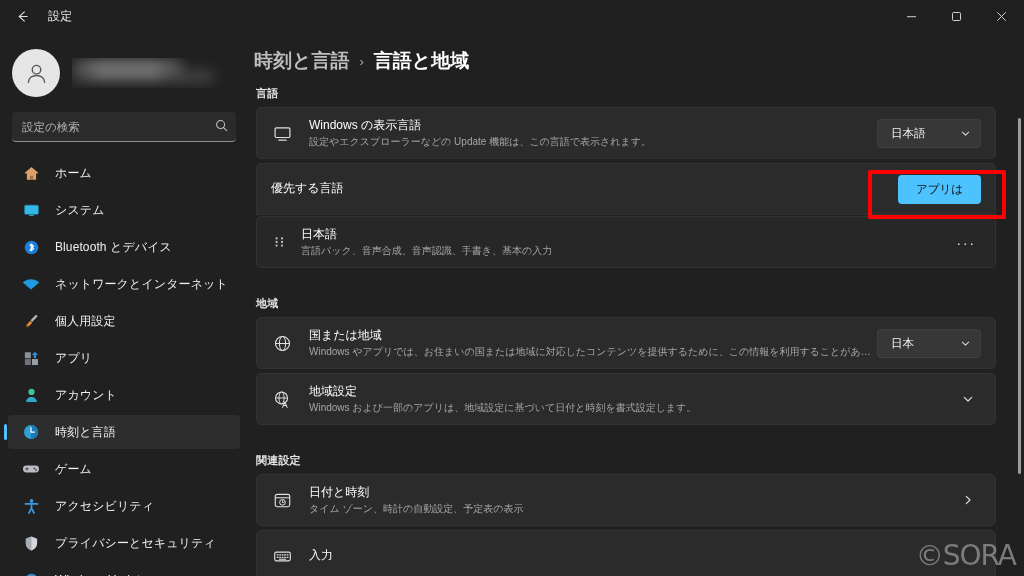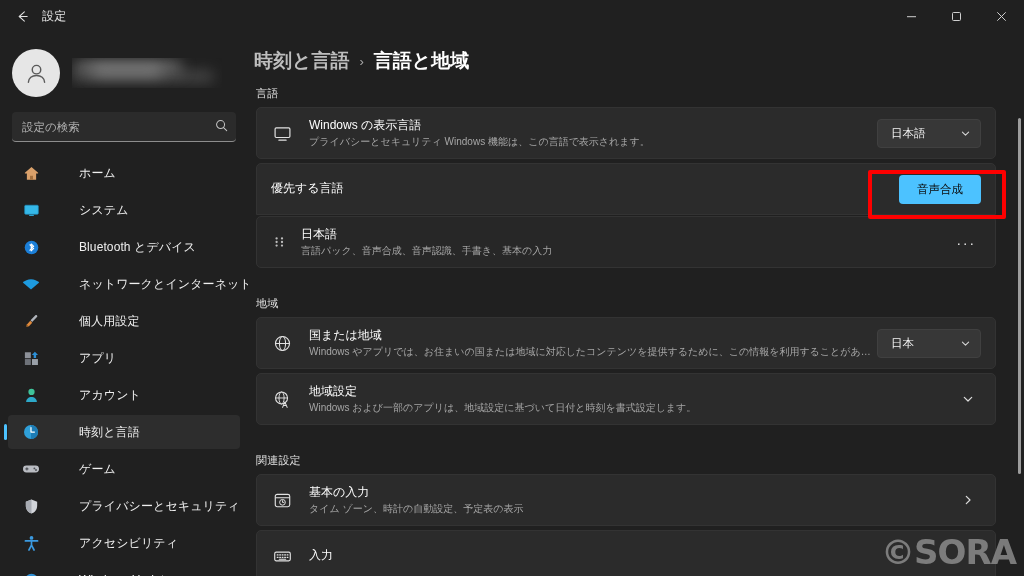--- a/index.html
+++ b/index.html
@@ -37,21 +37,21 @@
     width: 36px; height: 30px;
     margin-left: 4px;
     display: flex; align-items: center; justify-content: center;
     border-radius: 4px;
     cursor: pointer;
   }
   .back-btn svg { display: block; }
   .title-text {
     font-size: 12px;
     color: #e8e8e8;
-    margin-left: 2px;
+    margin-left: 8px;
     letter-spacing: .3px;
   }
   .wincontrols {
     margin-left: auto;
     display: flex;
     height: 32px;
   }
   .winbtn {
     width: 45px; height: 32px;
     display: flex; align-items: center; justify-content: center;
@@ -143,21 +143,20 @@
   }
   .navitem {
     position: relative;
     display: flex;
     align-items: center;
     height: 34px;
     margin: 0 4px 3px 4px;
     border-radius: 4px;
     padding-left: 12px;
     cursor: pointer;
-    gap: 24px;
   }
   .navitem.active { background: #2d2d2d; }
   .navitem.active::before {
     content: "";
     position: absolute;
     left: -4px; top: 50%;
     transform: translateY(-50%);
     width: 3px; height: 16px;
     background: #4cc2ff;
     border-radius: 2px;
@@ -202,21 +201,21 @@
     display: flex; align-items: center;
   }
   .crumb-current {
     font-size: 19px;
     color: #ffffff;
     font-weight: 700;
   }
 
   .section-head {
     font-size: 11px;
-    font-weight: 400;
+    font-weight: 700;
     color: #e4e4e4;
     margin: 10px 0 6px 8px;
     letter-spacing: .2px;
   }
   .section-head.sp { margin-top: 28px; }
 
   .cards { padding-right: 28px; padding-left: 8px; }
 
   .card {
     background: #2b2b2b;
@@ -350,22 +349,22 @@
     background: #9d9d9d;
     border-radius: 2px;
     cursor: pointer;
   }
 
   
   .watermark {
     position: absolute;
     right: 8px;
     bottom: 4px;
-    font-size: 34px;
-    font-weight: 700;
+    font-size: 28px;
+    font-weight: 400;
     color: #8e8e8e;
     opacity: .82;
     letter-spacing: -1px;
     font-family: "DejaVu Sans", sans-serif;
     z-index: 30;
     pointer-events: none;
   }
 </style>
 </head>
 <body>
@@ -520,36 +519,36 @@
             <circle cx="12.4" cy="8.4" r=".95" fill="#4a4d52"></circle>
             <circle cx="14" cy="10" r=".95" fill="#4a4d52"></circle>
           </svg>
         </span>
         <span class="navlabel">ゲーム</span>
       </div>
 
       <div class="navitem">
         <span class="navicon">
           <svg width="17" height="17" viewBox="0 0 18 18">
-            <path d="M9 1.6l6 2.3v4.7c0 3.8-2.5 6.7-6 7.8-3.5-1.1-6-4-6-7.8V3.9z" fill="#d2d5da"></path>
-            <path d="M9 1.6v14.8c-3.5-1.1-6-4-6-7.8V3.9z" fill="#a8acb3"></path>
-          </svg>
-        </span>
-        <span class="navlabel">プライバシーとセキュリティ</span>
-      </div>
-
-      <div class="navitem">
-        <span class="navicon">
-          <svg width="17" height="17" viewBox="0 0 18 18">
             <circle cx="9" cy="3.1" r="2" fill="#3b9ae0"></circle>
             <path d="M2.6 6.3h12.8" stroke="#3b9ae0" stroke-width="1.9" stroke-linecap="round"></path>
             <path d="M9 6.1v4.6m0 0l-2.7 5.2M9 10.7l2.7 5.2" stroke="#3b9ae0" stroke-width="1.8" stroke-linecap="round"></path>
           </svg>
         </span>
         <span class="navlabel">アクセシビリティ</span>
+      </div>
+
+      <div class="navitem">
+        <span class="navicon">
+          <svg width="17" height="17" viewBox="0 0 18 18">
+            <path d="M9 1.6l6 2.3v4.7c0 3.8-2.5 6.7-6 7.8-3.5-1.1-6-4-6-7.8V3.9z" fill="#d2d5da"></path>
+            <path d="M9 1.6v14.8c-3.5-1.1-6-4-6-7.8V3.9z" fill="#a8acb3"></path>
+          </svg>
+        </span>
+        <span class="navlabel">プライバシーとセキュリティ</span>
       </div>
 
       <div class="navitem">
         <span class="navicon">
           <svg width="17" height="17" viewBox="0 0 18 18">
             <circle cx="9" cy="9" r="7.1" fill="#2f8fd4"></circle>
             <path d="M12.3 7.4A3.9 3.9 0 0 0 5.4 8.3" fill="none" stroke="#ffffff" stroke-width="1.35" stroke-linecap="round"></path>
             <path d="M5.7 10.6a3.9 3.9 0 0 0 6.9-.9" fill="none" stroke="#ffffff" stroke-width="1.35" stroke-linecap="round"></path>
             <path d="M12.9 5.1v2.5h-2.5z" fill="#ffffff"></path>
             <path d="M5.1 12.9v-2.5h2.5z" fill="#ffffff"></path>
@@ -575,40 +574,40 @@
 
       <div class="card">
         <span class="card-ico">
           <svg width="19" height="19" viewBox="0 0 20 20" fill="none">
             <rect x="2.2" y="4" width="15.6" height="10.2" rx="1.3" stroke="#e2e2e2" stroke-width="1.25"></rect>
             <path d="M6.2 17h7.6" stroke="#e2e2e2" stroke-width="1.25" stroke-linecap="round"></path>
           </svg>
         </span>
         <div class="card-text">
           <div class="card-title">Windows の表示言語</div>
-          <div class="card-desc">プライバシーとセキュリティ Windows 機能は、この言語で表示されます。</div>
+          <div class="card-desc">設定やエクスプローラーなどの Update 機能は、この言語で表示されます。</div>
         </div>
         <div class="card-right">
           <div class="dropdown">
             <span class="dd-val">日本語</span>
             <span class="dd-chev">
               <svg width="11" height="11" viewBox="0 0 12 12" fill="none">
                 <path d="M2.6 4.4L6 7.8l3.4-3.4" stroke="#d6d6d6" stroke-width="1.15" stroke-linecap="round" stroke-linejoin="round"></path>
               </svg>
             </span>
           </div>
         </div>
       </div>
 
       <div class="card grouped-top">
         <div class="card-text">
           <div class="card-title">優先する言語</div>
         </div>
         <div class="card-right">
-          <button class="accent-btn">音声合成</button>
+          <button class="accent-btn">アプリは</button>
         </div>
       </div>
 
       <div class="card sub">
         <span class="card-grip">
           <svg width="11" height="16" viewBox="0 0 11 16">
             <circle cx="2.6" cy="4.4" r="1.15" fill="#bdbdbd"></circle>
             <circle cx="8.0" cy="4.4" r="1.15" fill="#bdbdbd"></circle>
             <circle cx="2.6" cy="8.0" r="1.15" fill="#bdbdbd"></circle>
             <circle cx="8.0" cy="8.0" r="1.15" fill="#bdbdbd"></circle>
@@ -686,21 +685,21 @@
       <div class="card clickable">
         <span class="card-ico">
           <svg width="19" height="19" viewBox="0 0 20 20" fill="none">
             <rect x="2.4" y="3.6" width="15.2" height="13" rx="2" stroke="#e2e2e2" stroke-width="1.2"></rect>
             <path d="M2.4 7.1h15.2" stroke="#e2e2e2" stroke-width="1.1"></path>
             <circle cx="10" cy="11.9" r="3" fill="none" stroke="#e2e2e2" stroke-width="1.05"></circle>
             <path d="M10 10.2v1.8h1.5" stroke="#e2e2e2" stroke-width="1" stroke-linecap="round" stroke-linejoin="round"></path>
           </svg>
         </span>
         <div class="card-text">
-          <div class="card-title">基本の入力</div>
+          <div class="card-title">日付と時刻</div>
           <div class="card-desc">タイム ゾーン、時計の自動設定、予定表の表示</div>
         </div>
         <div class="card-right">
           <div class="chev-btn">
             <svg width="12" height="12" viewBox="0 0 12 12" fill="none">
               <path d="M4.3 2.3L8 6l-3.7 3.7" stroke="#dcdcdc" stroke-width="1.2" stroke-linecap="round" stroke-linejoin="round"></path>
             </svg>
           </div>
         </div>
       </div>

